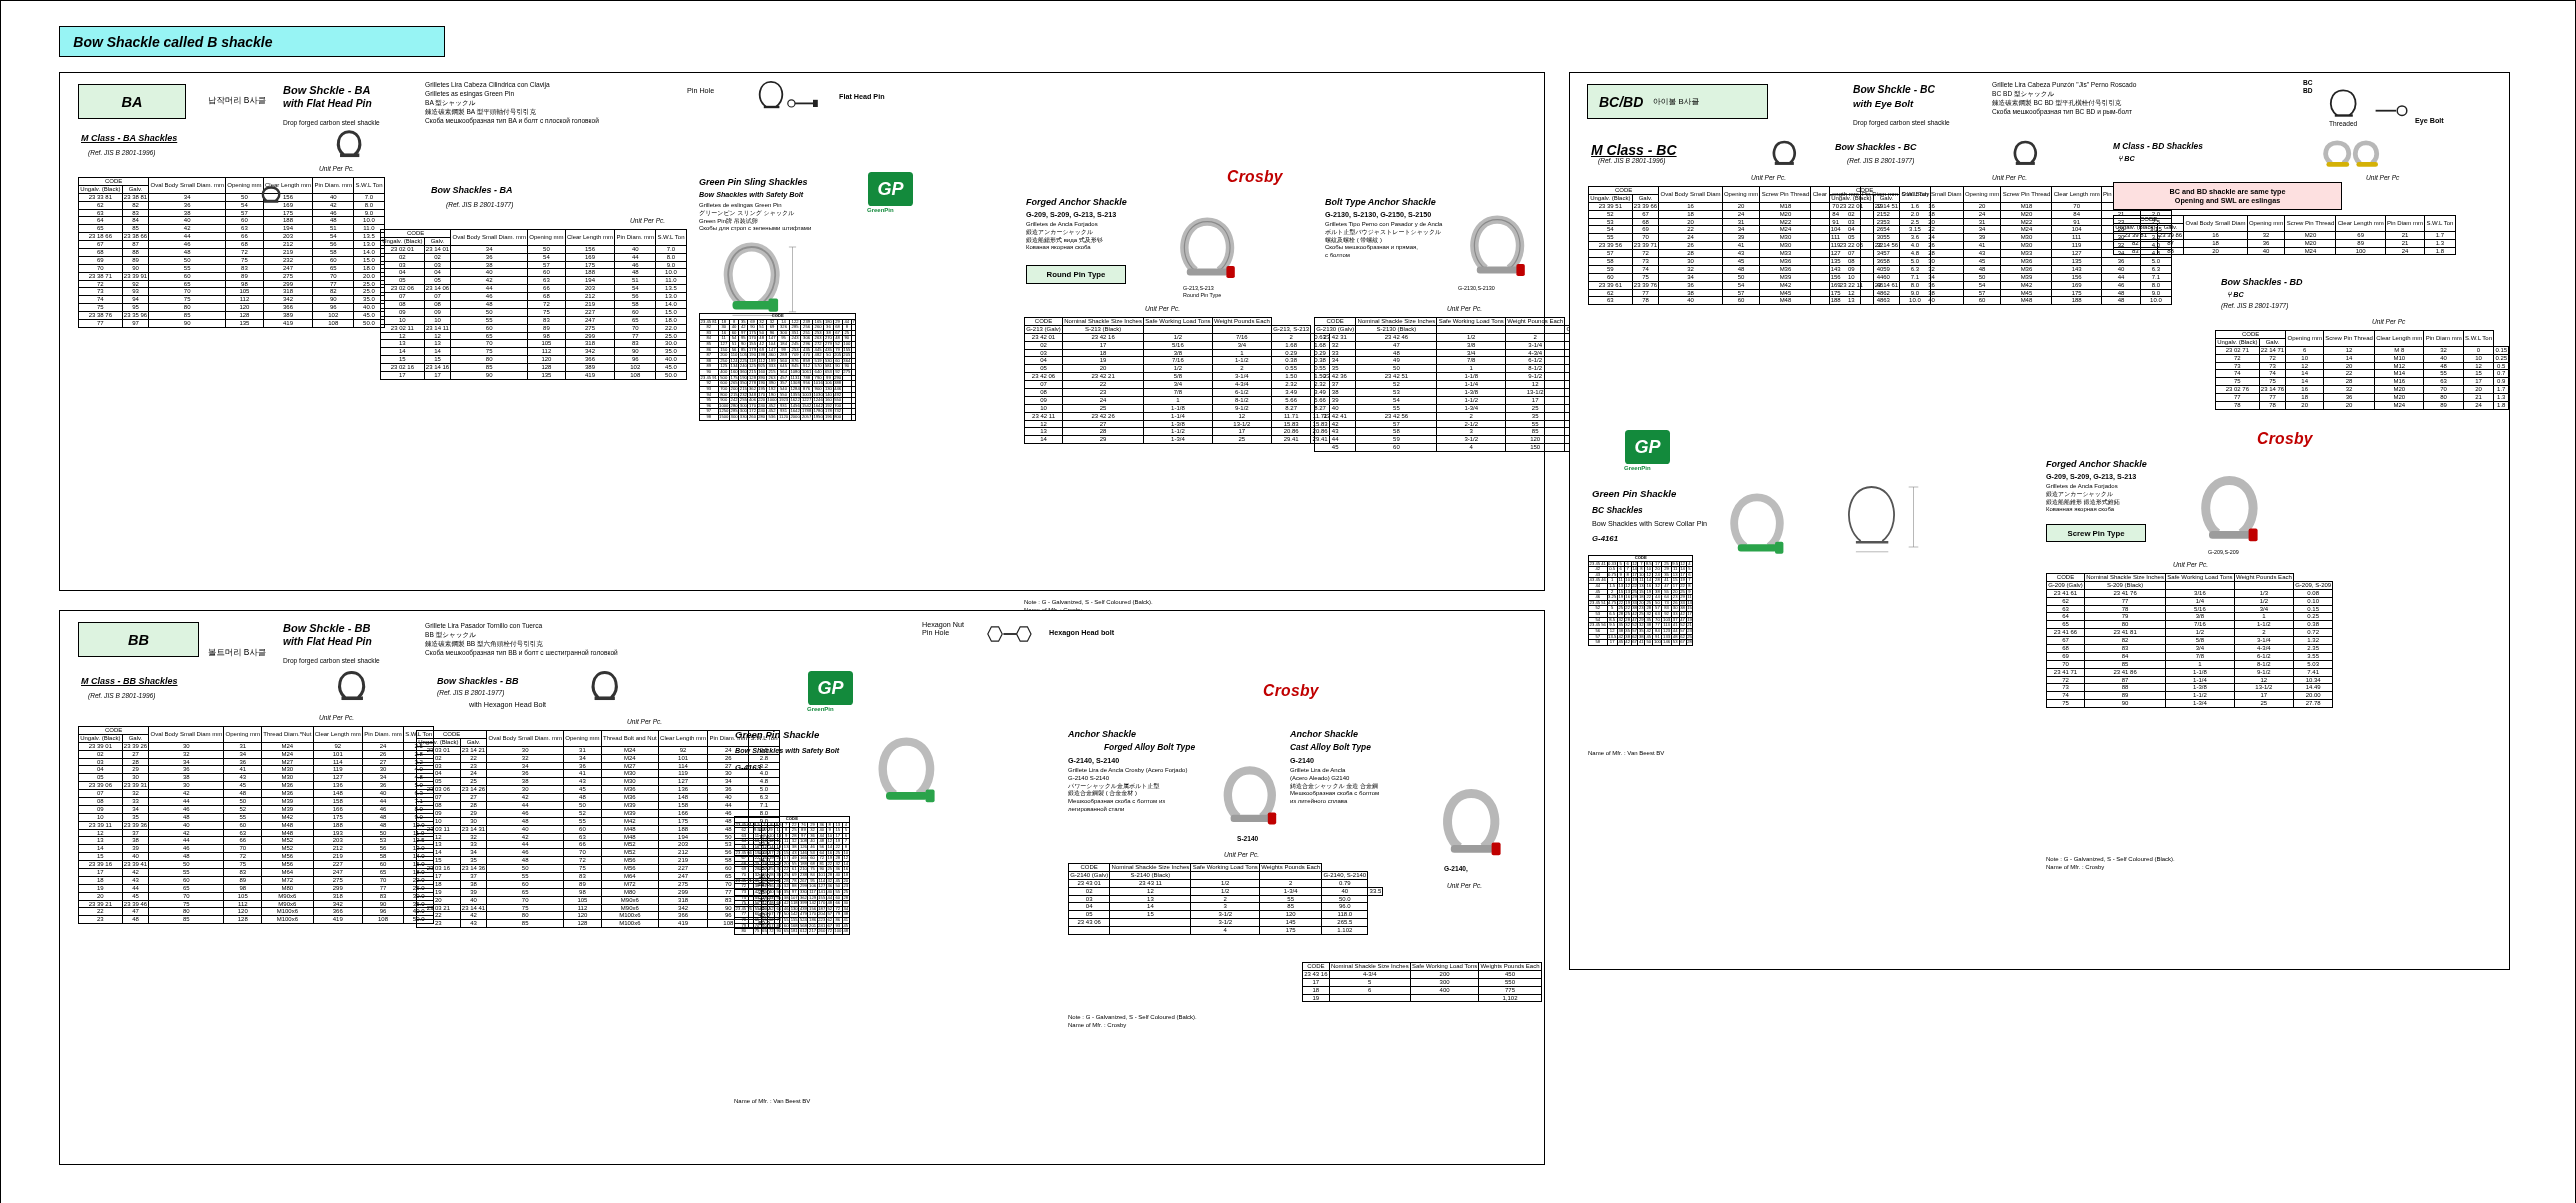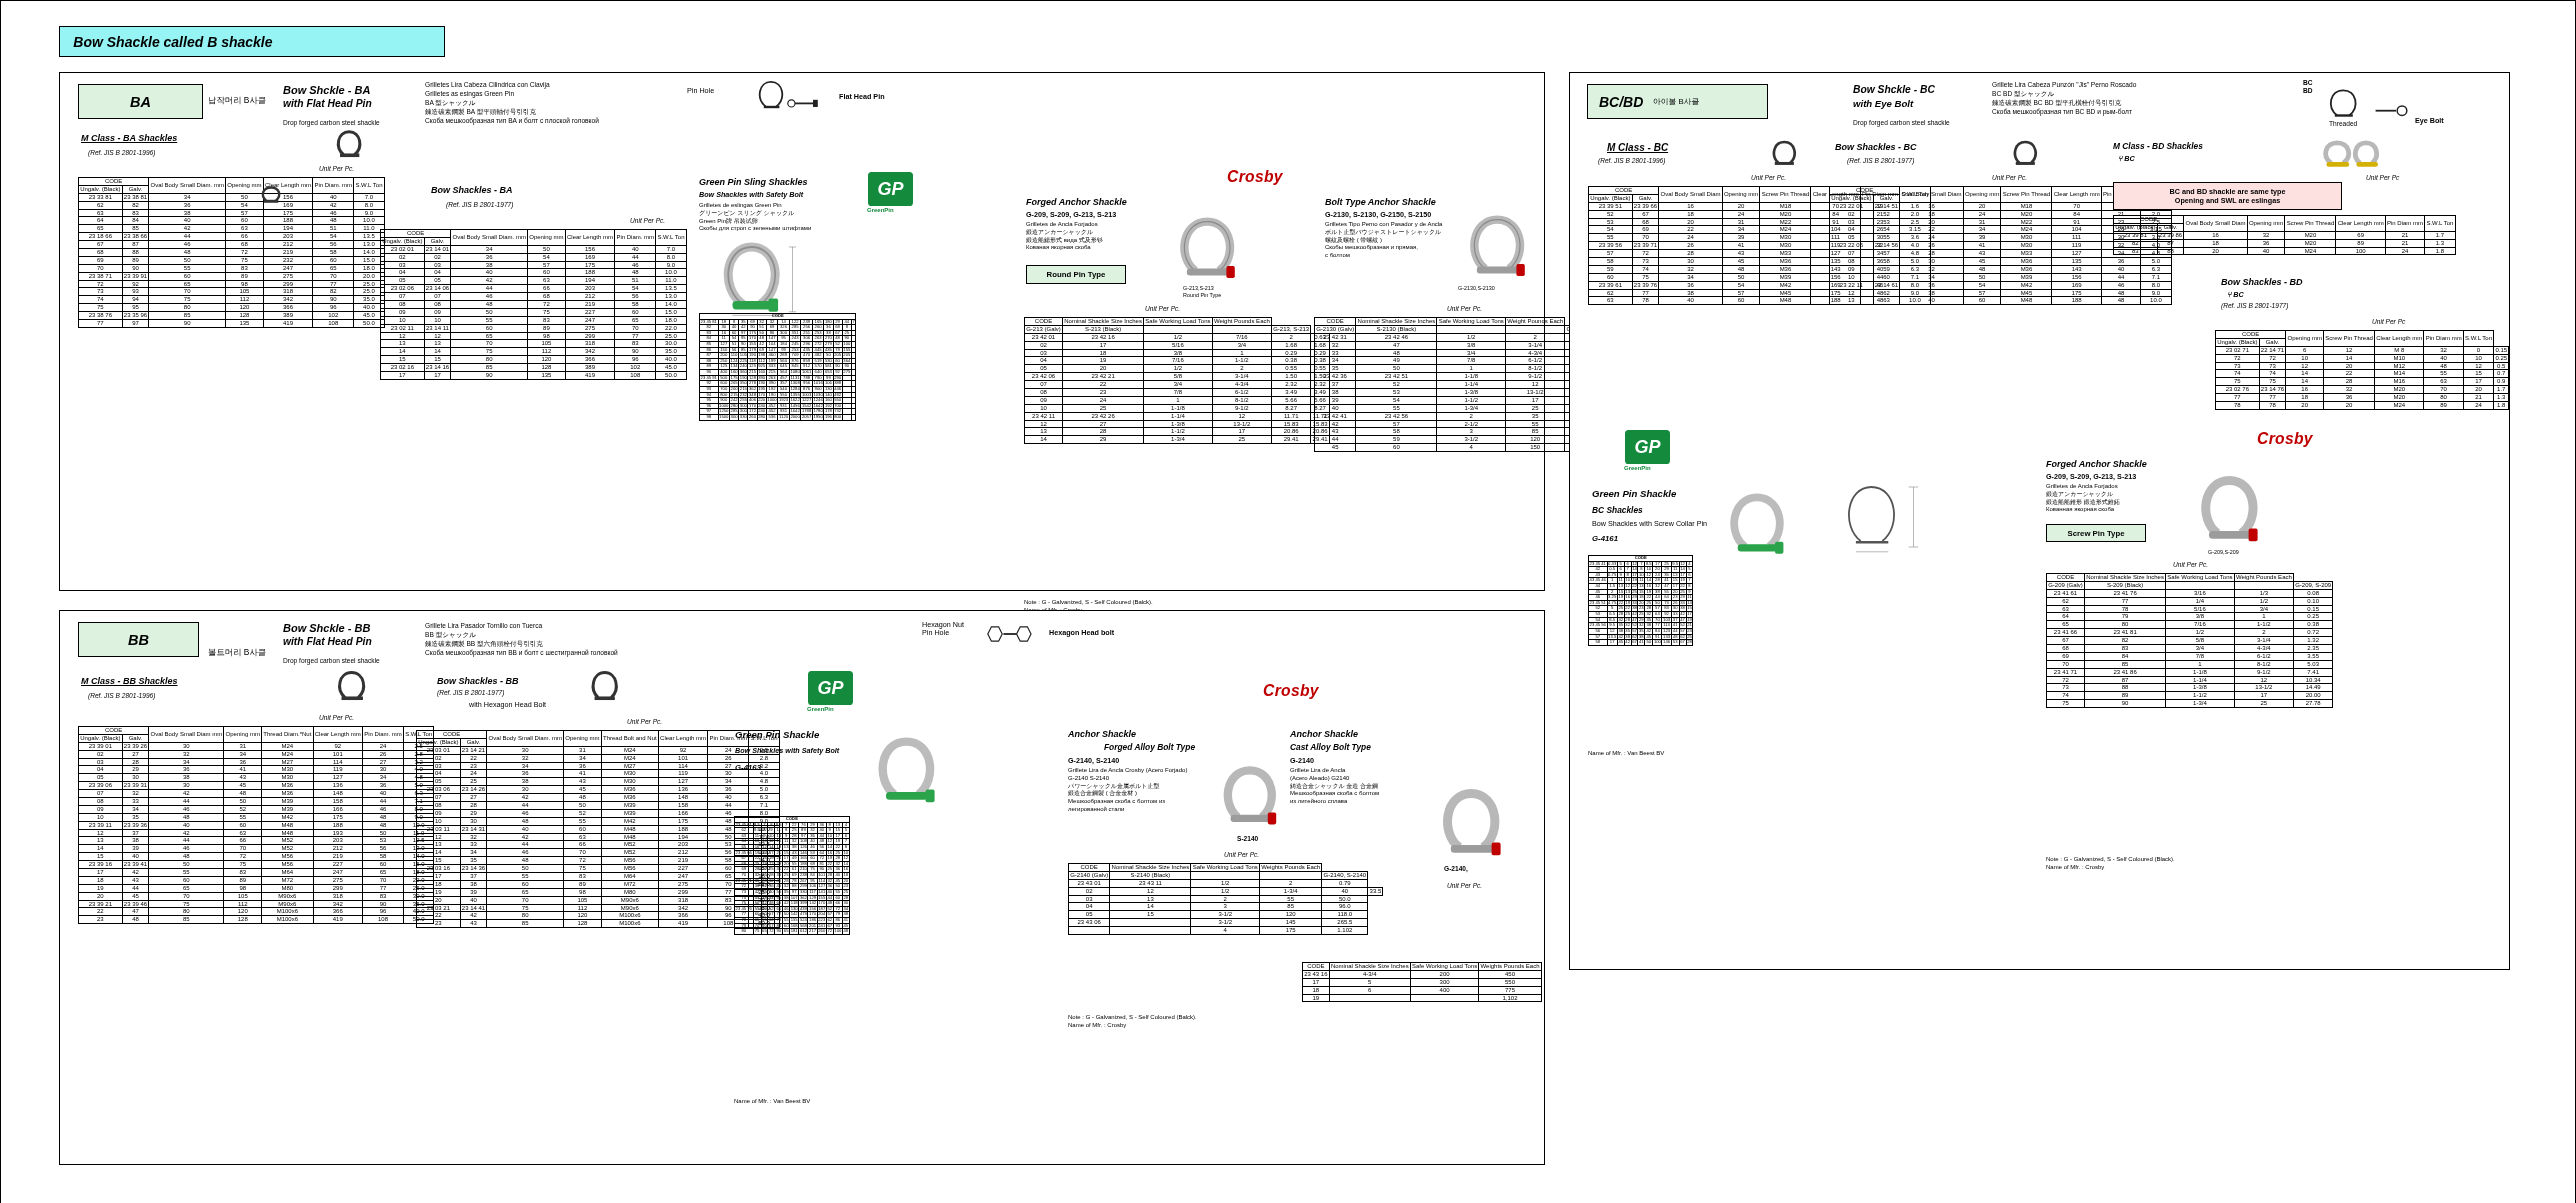--- a/index.html
+++ b/index.html
@@ -91,21 +91,21 @@
 <body>
 
 <div class="page">
 
   <div class="title-banner">
     <span>Bow Shackle  called B shackle</span>
   </div>
 
   <div class="panel" id="panel-ba">
 
-    <div class="code-box" style="left:18px; top:11px; width:125px; height:35px; font-size:14.5px;">
+    <div class="code-box" style="left:18px; top:11px; width:108px; height:35px; font-size:14.5px;">
       <span>BA</span>
     </div>
     <div class="lbl" style="left:148px; top:22px; font-size:8.4px;">납작머리 B사클</div>
 
     <div class="hdr-title" style="left:223px; top:11px; font-size:11px;">Bow Shckle - BA</div>
     <div class="hdr-sub" style="left:223px; top:25px; font-size:10.3px;">with Flat Head Pin</div>
     <div class="lbl" style="left:223px; top:46px; font-size:6.6px;">Drop forged carbon steel shackle</div>
 
     <div class="tiny" style="position:absolute; left:365px; top:8.4px; width:205px;">
       <div>Grilletes Lira Cabeza Cilindrica con Clavija</div>
@@ -2200,21 +2200,21 @@
       <svg width="96" height="39" viewBox="0 0 160 64">
         <path d="M22 52 C4 38, 10 10, 32 10 C54 10, 60 38, 42 52" fill="none" stroke="#222" stroke-width="3"></path>
         <line x1="18" y1="52" x2="48" y2="52" stroke="#222" stroke-width="4"></line>
         <line x1="86" y1="44" x2="120" y2="44" stroke="#222" stroke-width="3"></line>
         <circle cx="130" cy="44" r="8" fill="none" stroke="#222" stroke-width="2.5"></circle>
       </svg>
     </div>
     <div class="lbl" style="left:759px; top:47px; font-size:6.6px;">Threaded</div>
     <div class="lbl-b" style="left:845px; top:43px; font-size:7.2px;">Eye Bolt</div>
 
-    <div class="hdr-title" style="left:21px; top:69px; font-size:10px; text-decoration:underline;margin-left:16px;">M Class - BC</div>
+    <div class="hdr-title" style="left:21px; top:69px; font-size:14px; text-decoration:underline;">M Class - BC</div>
     <div class="lbl" style="left:28px; top:84px; font-size:6.6px; font-style:italic;">(Ref. JIS B 2801-1996)</div>
     <div class="shackle-img" style="left:199px; top:66px;">
       <svg width="33" height="31" viewBox="0 0 54 52">
         <path d="M15 40 C2 28, 7 5, 25 5 C43 5, 48 28, 35 40" fill="none" stroke="#333" stroke-width="4.5"></path>
         <line x1="9" y1="41" x2="41" y2="41" stroke="#333" stroke-width="5"></line>
       </svg>
     </div>
     <div class="unit" style="left:181px; top:101px;">Unit Per Pc.</div>
     <div class="tblwrap" style="left:18px; top:113px;">
       <table class="grid" id="tbl-bc-t1">

